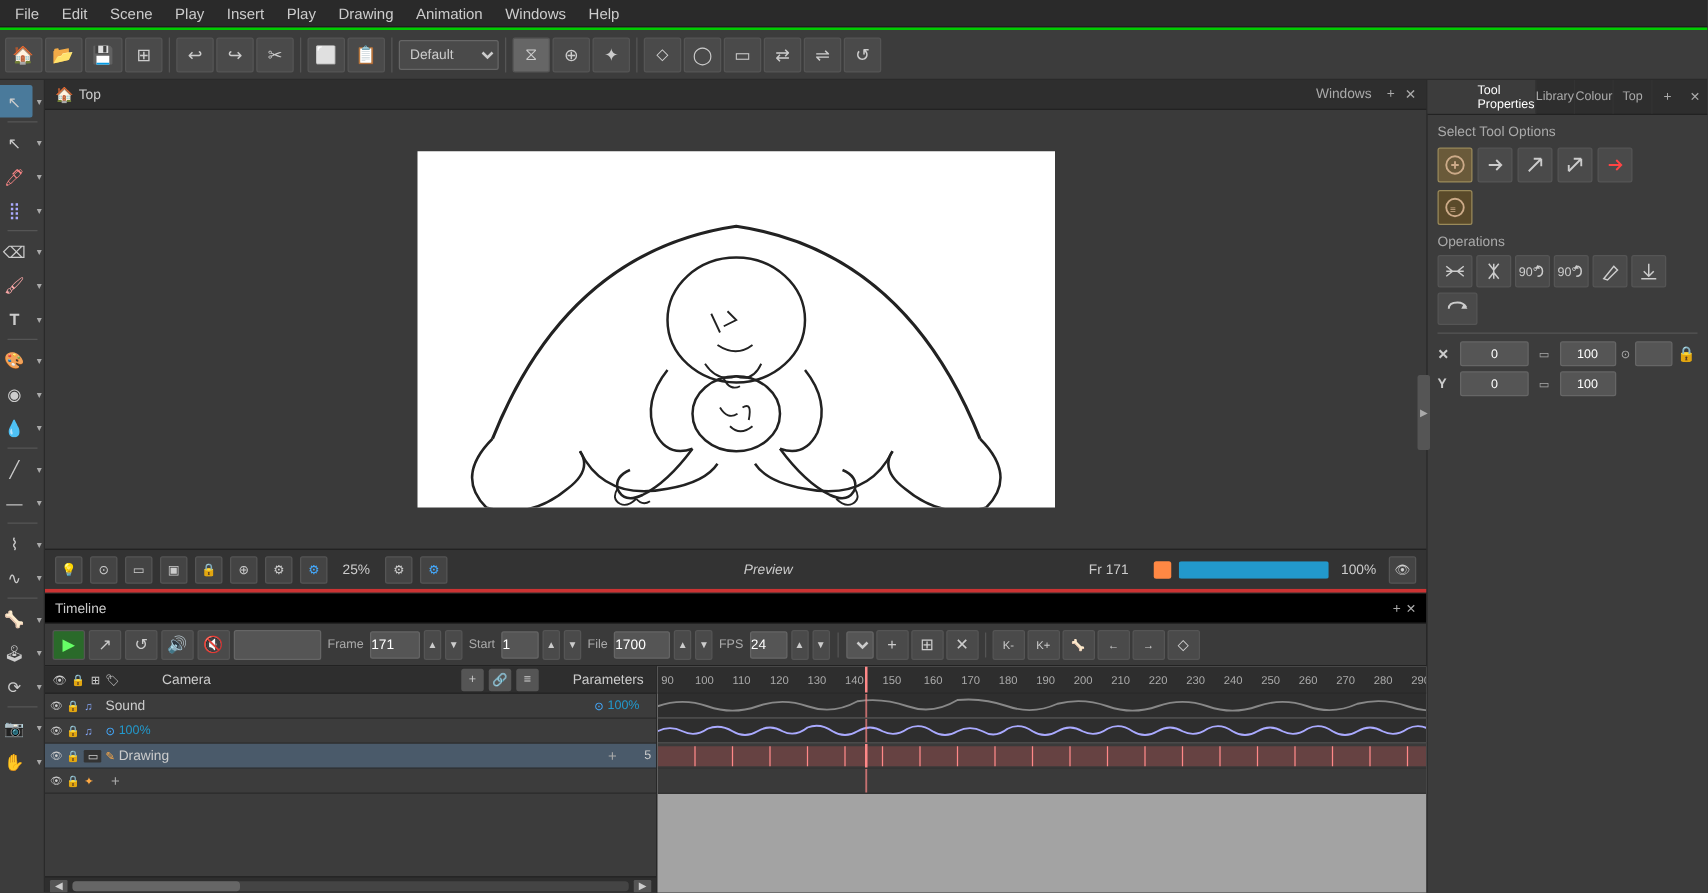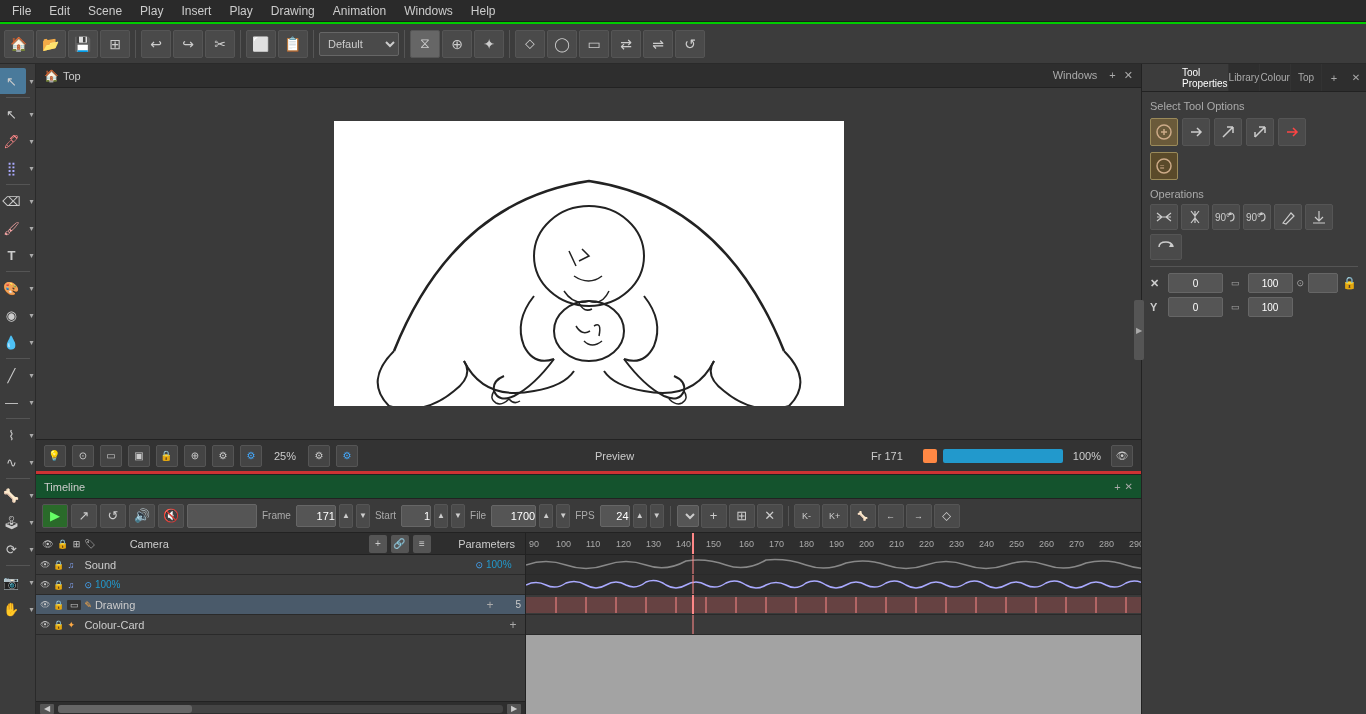--- a/index.html
+++ b/index.html
@@ -40,33 +40,33 @@
     #canvas-area { flex: 1; display: flex; align-items: center; justify-content: center; background: #3a3a3a; height: calc(100% - 24px - 32px); }
     #drawing-canvas { width: 510px; height: 285px; background: white; position: relative; }
 
     
     #drawing-svg { width: 100%; height: 100%; }
 
     
     #camera-status { height: 32px; background: #333; display: flex; align-items: center; padding: 0 8px; gap: 6px; border-top: 1px solid #222; }
     .status-btn { width: 22px; height: 22px; background: #444; border: 1px solid #555; border-radius: 2px; display: flex; align-items: center; justify-content: center; cursor: pointer; font-size: 10px; color: #ccc; }
     .status-spacer { flex: 1; }
-    .preview-label { color: #ccc; font-size: 11px; }
+    .preview-label { color: #ccc; font-size: 11px; font-style: italic; }
     .fr-label { color: #ccc; font-size: 11px; }
     .progress-bar { width: 120px; height: 14px; background: #555; border-radius: 2px; overflow: hidden; }
     .progress-fill { height: 100%; background: #29c; }
 
     
     #timeline-area { height: 240px; background: #3c3c3c; border-top: 1px solid #222; }
-    #timeline-header { display: flex; align-items: center; justify-content: space-between; height: 24px; background: #14532d; padding: 0 8px; border-bottom: 1px solid #222; }
+    #timeline-header { display: flex; align-items: center; justify-content: space-between; height: 24px; background: #000000; padding: 0 8px; border-bottom: 1px solid #222; }
     #timeline-controls { display: flex; align-items: center; gap: 3px; height: 34px; background: #3a3a3a; padding: 0 6px; border-bottom: 1px solid #222; }
     .tc-btn { width: 26px; height: 24px; background: #4a4a4a; border: 1px solid #555; border-radius: 2px; display: flex; align-items: center; justify-content: center; cursor: pointer; color: #ccc; font-size: 13px; }
     .tc-btn.play { background: #2a6a2a; }
     .tc-label { font-size: 10px; color: #aaa; margin: 0 2px; }
-    .tc-input { width: 45px; height: 22px; background: #555; border: 1px solid #666; color: #fff; text-align: right; font-size: 11px; border-radius: 2px; }
+    .tc-input { width: 45px; height: 22px; background: #555; border: 1px solid #666; color: #fff; text-align: left; font-size: 11px; border-radius: 2px; }
     .tc-separator { width: 1px; height: 20px; background: #555; margin: 0 3px; }
 
     
     #timeline-body { display: flex; height: calc(240px - 24px - 34px); }
     #layers-panel { width: 490px; background: #3c3c3c; border-right: 1px solid #222; display: flex; flex-direction: column; }
     #layers-header { display: flex; align-items: center; height: 22px; background: #2e2e2e; padding: 0 6px; gap: 4px; border-bottom: 1px solid #222; }
     .layers-title { font-size: 11px; color: #ccc; flex: 1; }
     .lh-btn { width: 18px; height: 18px; background: #555; border-radius: 2px; display: flex; align-items: center; justify-content: center; cursor: pointer; font-size: 10px; }
     #layers-list { flex: 1; overflow: hidden; }
     .layer-row { display: flex; align-items: center; height: 20px; padding: 0 4px; gap: 3px; border-bottom: 1px solid #2a2a2a; }
@@ -415,21 +415,20 @@
               <span style="font-size:9px; color:#fa4;">✎</span>
               <span class="layer-name">Drawing</span>
               <span class="layer-add">+</span>
               <span class="layer-num">5</span>
             </div>
 
             <div class="layer-row">
               <span style="font-size:8px;">👁</span>
               <span style="font-size:9px; color:#aaa;">🔒</span>
               <span style="font-size:9px; width:14px; color:#fa4;">✦</span>
-              <span class="layer-name">Colour-Card</span>
               <span class="layer-add">+</span>
             </div>
           </div>
 
           <div id="bottom-scrollbar">
             <div class="scroll-btn">◀</div>
             <div class="scroll-track">
               <div class="scroll-thumb"></div>
             </div>
             <div class="scroll-btn">▶</div>

